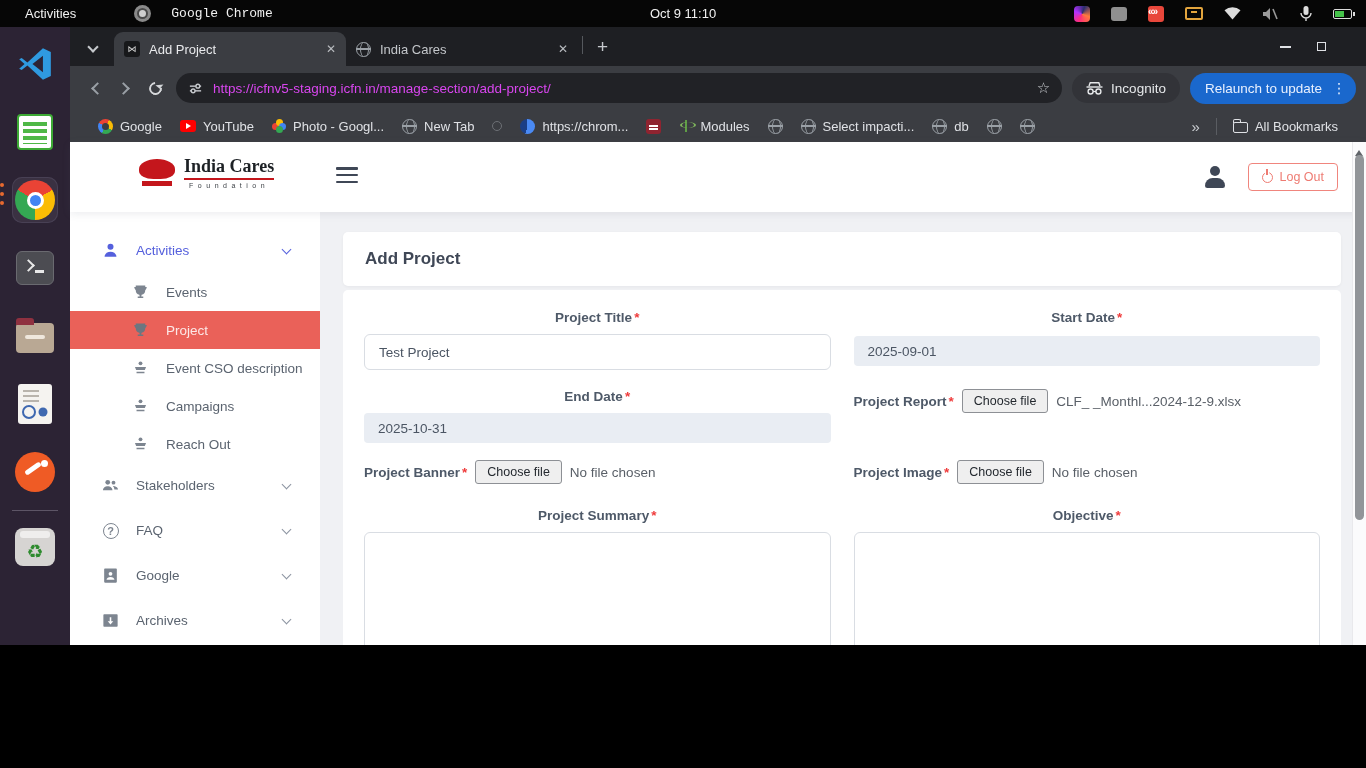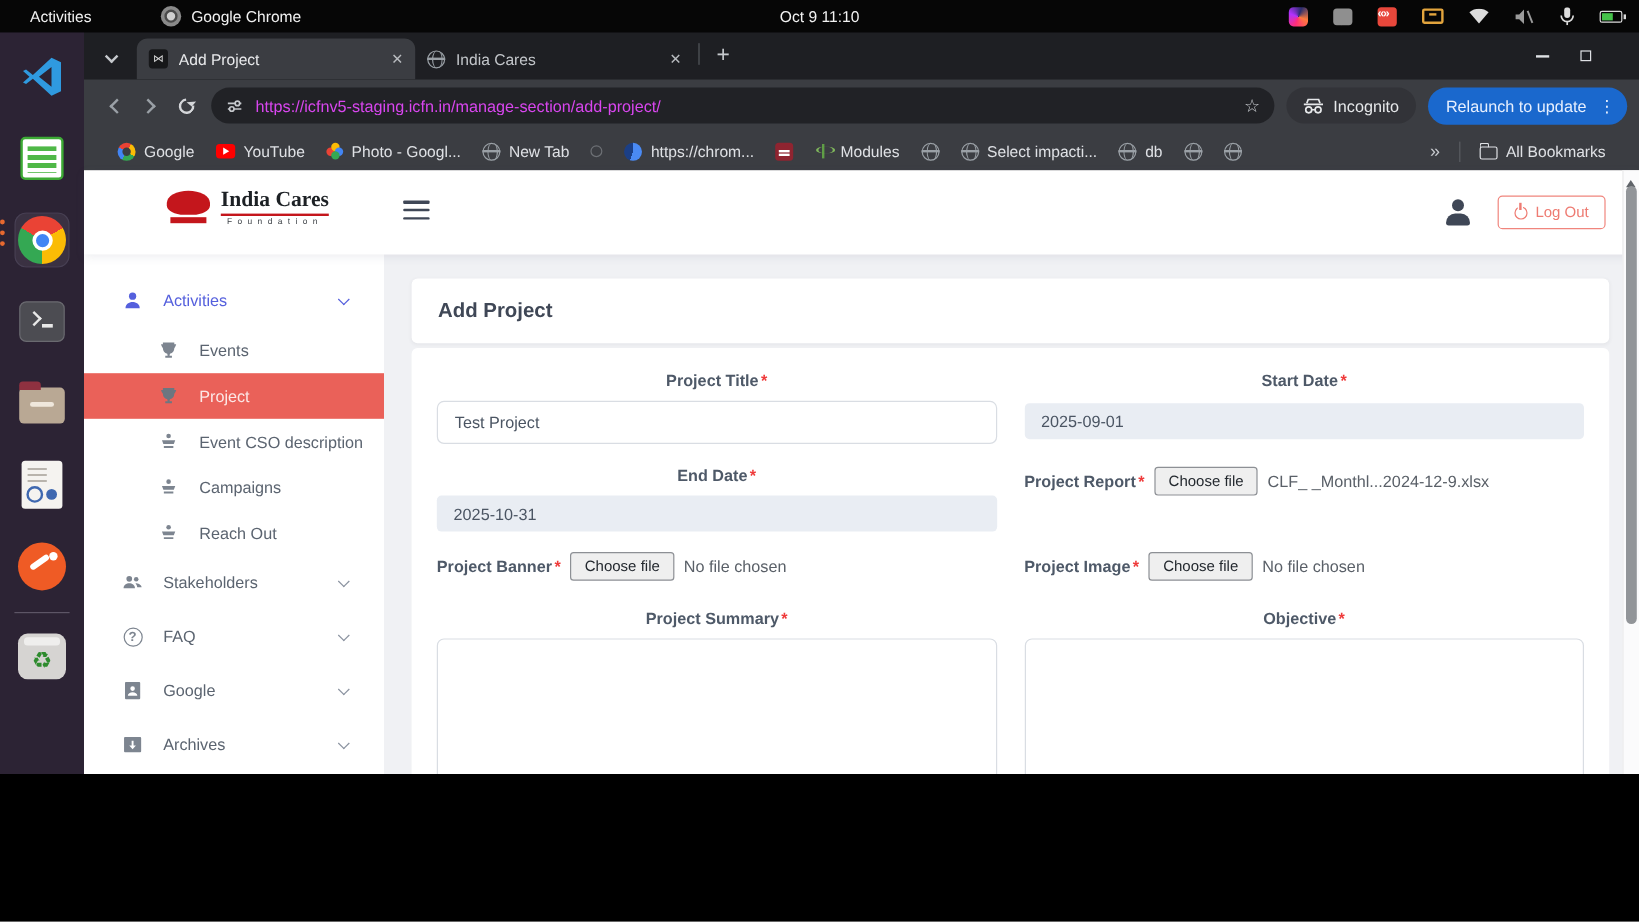--- a/index.html
+++ b/index.html
@@ -4,21 +4,21 @@
 <style>
   * { margin:0; padding:0; box-sizing:border-box; }
   html,body { width:1366px; height:768px; overflow:hidden; }
   body { font-family:"Liberation Sans", sans-serif; background:#000; }
   .screen { position:relative; width:1366px; height:645px; overflow:hidden; }
 
   
   .topbar { position:absolute; left:0; top:0; width:1366px; height:27px; background:#060606;
             display:flex; align-items:center; color:#f2f2f2; font-size:13px; }
   .tb-activities { margin-left:25px; }
-  .tb-app { display:flex; align-items:center; gap:8px; margin-left:58px; }
+  .tb-app { display:flex; align-items:center; gap:20px; margin-left:58px;font-family:Liberation Mono, monospace; }
   .tb-clock { position:absolute; left:0; right:0; text-align:center; pointer-events:none; }
   .tb-right { margin-left:auto; display:flex; align-items:center; gap:21px; margin-right:14px; }
   .tb-right svg, .tb-right .tbic { display:block; }
   .chrome-mono { width:17px; height:17px; border-radius:50%; background:#8a8a8a;
                  display:flex; align-items:center; justify-content:center; }
   .chrome-mono::after { content:""; width:7px; height:7px; border-radius:50%; background:#cfcfcf; border:2px solid #4a4a4a; }
   .cube-ic { width:16px; height:16px; border-radius:4px; background:conic-gradient(from 200deg,#ff2d78,#b132ff,#2b2e6e,#ff7a3c,#ff2d78); }
   .chat-ic { width:16px; height:14px; border-radius:3px; background:#8f8f8f; position:relative; }
   .chat-ic::after { content:""; position:absolute; left:3px; bottom:-4px; border:4px solid transparent; border-top-color:#8f8f8f; }
   .anydesk-ic { width:16px; height:16px; border-radius:3px; background:#e8473b; color:#fff; font-size:10px; font-weight:bold;

